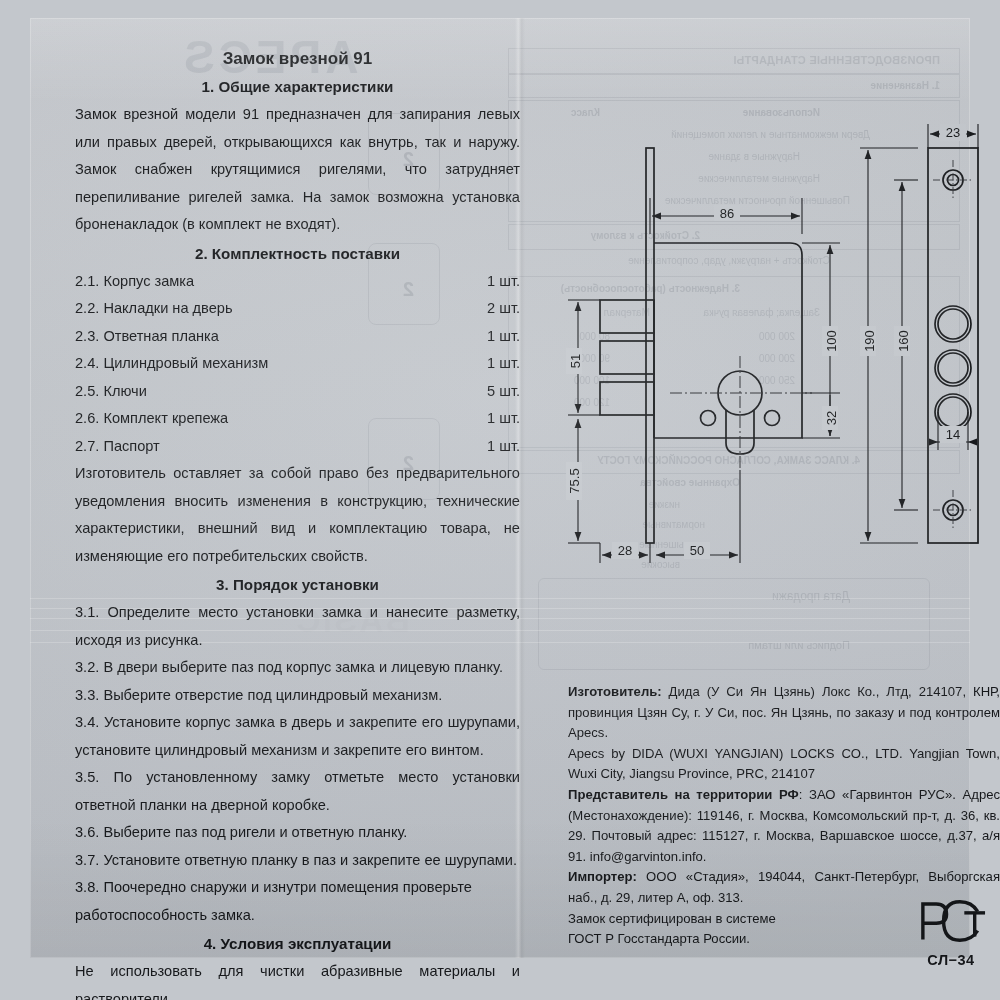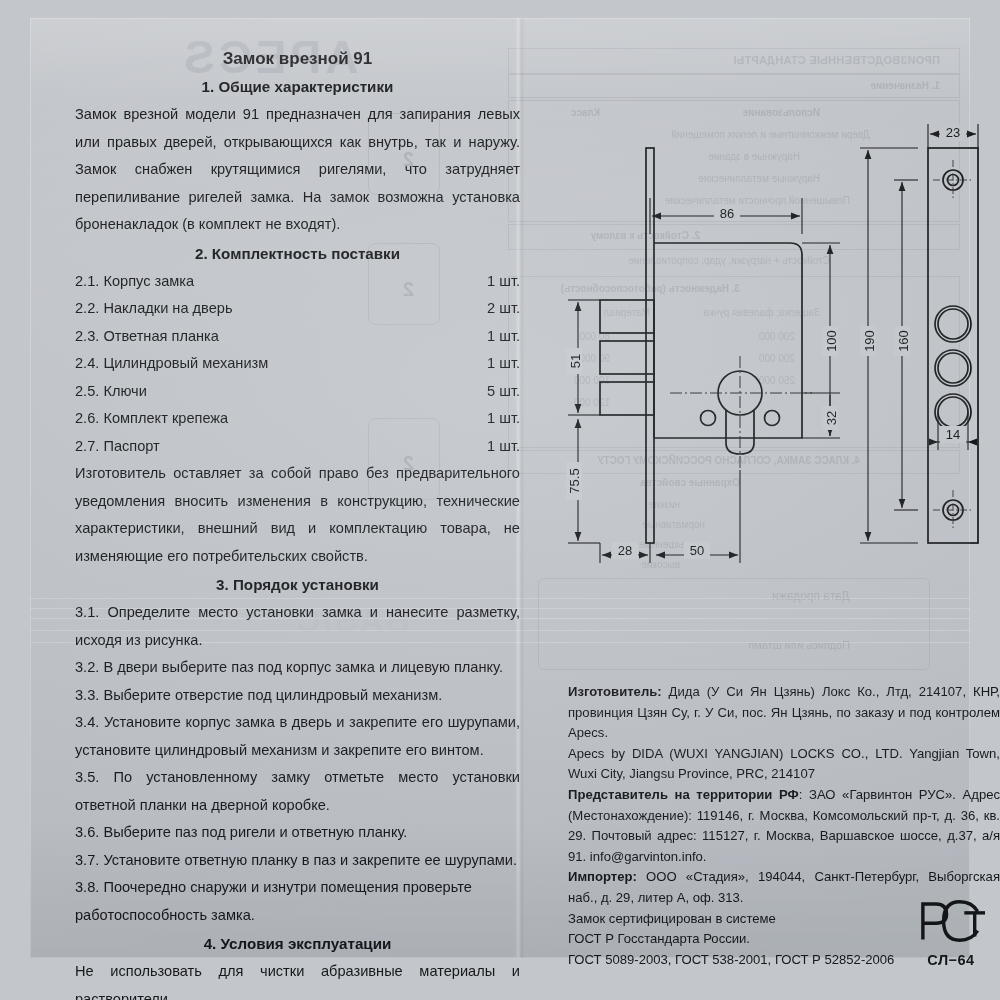--- a/index.html
+++ b/index.html
@@ -386,32 +386,31 @@
       </svg>
     </div>
 
     <div id="rightcol" data-interactable="false">
       <p data-interactable="false"><b data-interactable="false">Изготовитель:</b><span data-interactable="false"> Дида (У Си Ян Цзянь) Локс Ко., Лтд, 214107, КНР, провинция Цзян Су, г. У Си, пос. Ян Цзянь, по заказу и под контролем Apecs.</span></p>
       <p data-interactable="false">Apecs by DIDA (WUXI YANGJIAN) LOCKS CO., LTD. Yangjian Town, Wuxi City, Jiangsu Province, PRC, 214107</p>
       <p data-interactable="false"><b data-interactable="false">Представитель на территории РФ</b><span data-interactable="false">: ЗАО «Гарвинтон РУС». Адрес (Местонахождение): 119146, г. Москва, Комсомольский пр-т, д. 36, кв. 29. Почтовый адрес: 115127, г. Москва, Варшавское шоссе, д.37, а/я 91. info@garvinton.info.</span></p>
       <p data-interactable="false"><b data-interactable="false">Импортер:</b><span data-interactable="false"> ООО «Стадия», 194044, Санкт-Петербург, Выборгская наб., д. 29, литер А, оф. 313.</span></p>
       <p class="nj" data-interactable="false">Замок сертифицирован в системе</p>
       <p class="nj" data-interactable="false">ГОСТ Р Госстандарта России.</p>
-      <p class="nj" data-interactable="false">ГОСТ 5089-2003, ГОСТ 538-2001, ГОСТ Р 52852-2006</p>
     </div>
 
     <div id="gost" data-interactable="false">
       <svg class="mark" viewBox="0 0 100 62" xmlns="http://www.w3.org/2000/svg" data-interactable="false">
         <g fill="none" stroke="#15171a" stroke-width="4.6">
 
           <path d="M12 56 L12 8 L30 8 Q44 8 44 22 Q44 34 30 34 L12 34"></path>
 
           <path d="M86 18 Q78 5 62 5 Q40 5 40 31 Q40 57 62 57 Q78 57 86 44"></path>
 
           <path d="M68 20 L96 20"></path>
           <path d="M82 20 L82 52"></path>
         </g>
       </svg>
-      <div class="code" data-interactable="false">СЛ−64</div>
+      <div class="code" data-interactable="false">СЛ−34</div>
     </div>
 
   </div>
 </div>
 
 </body></html>

